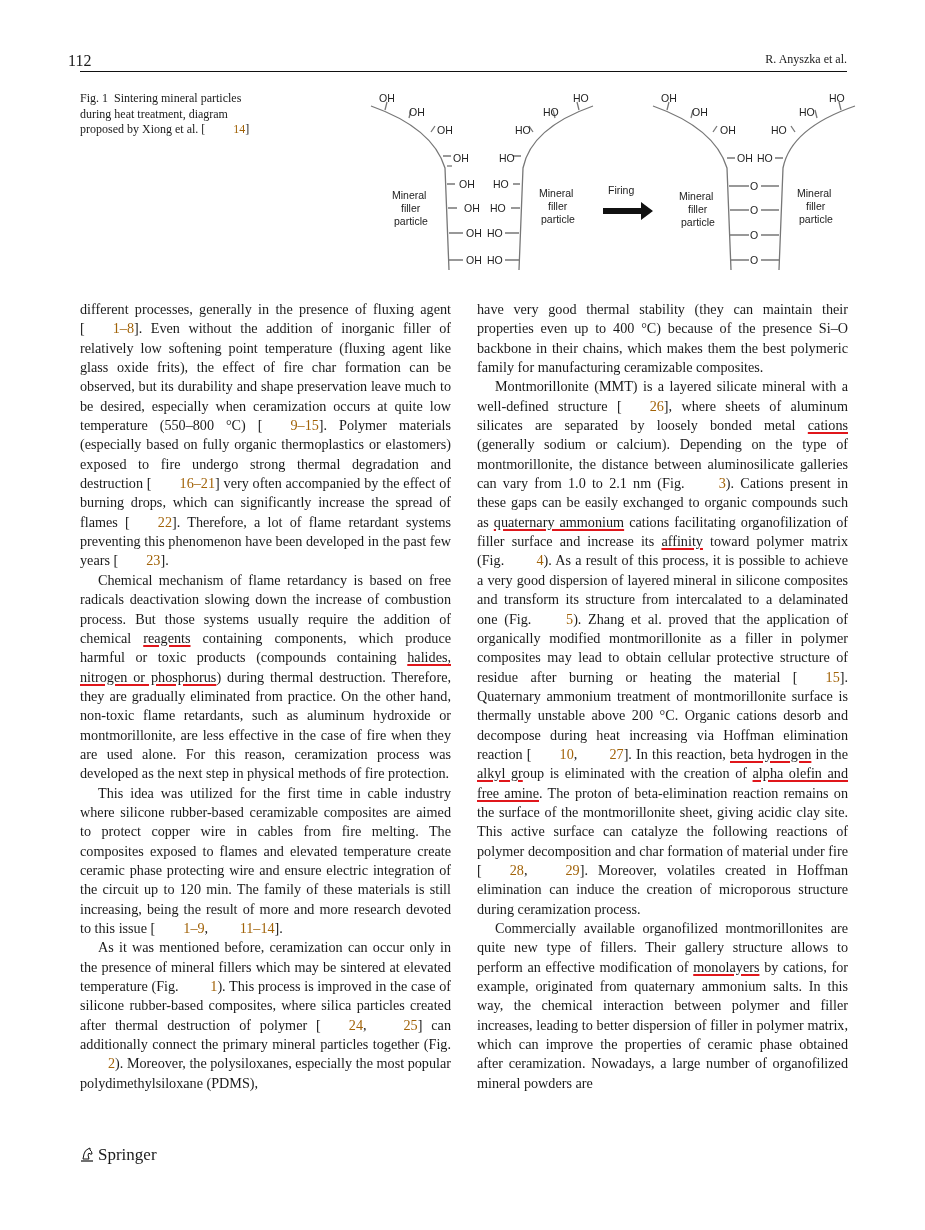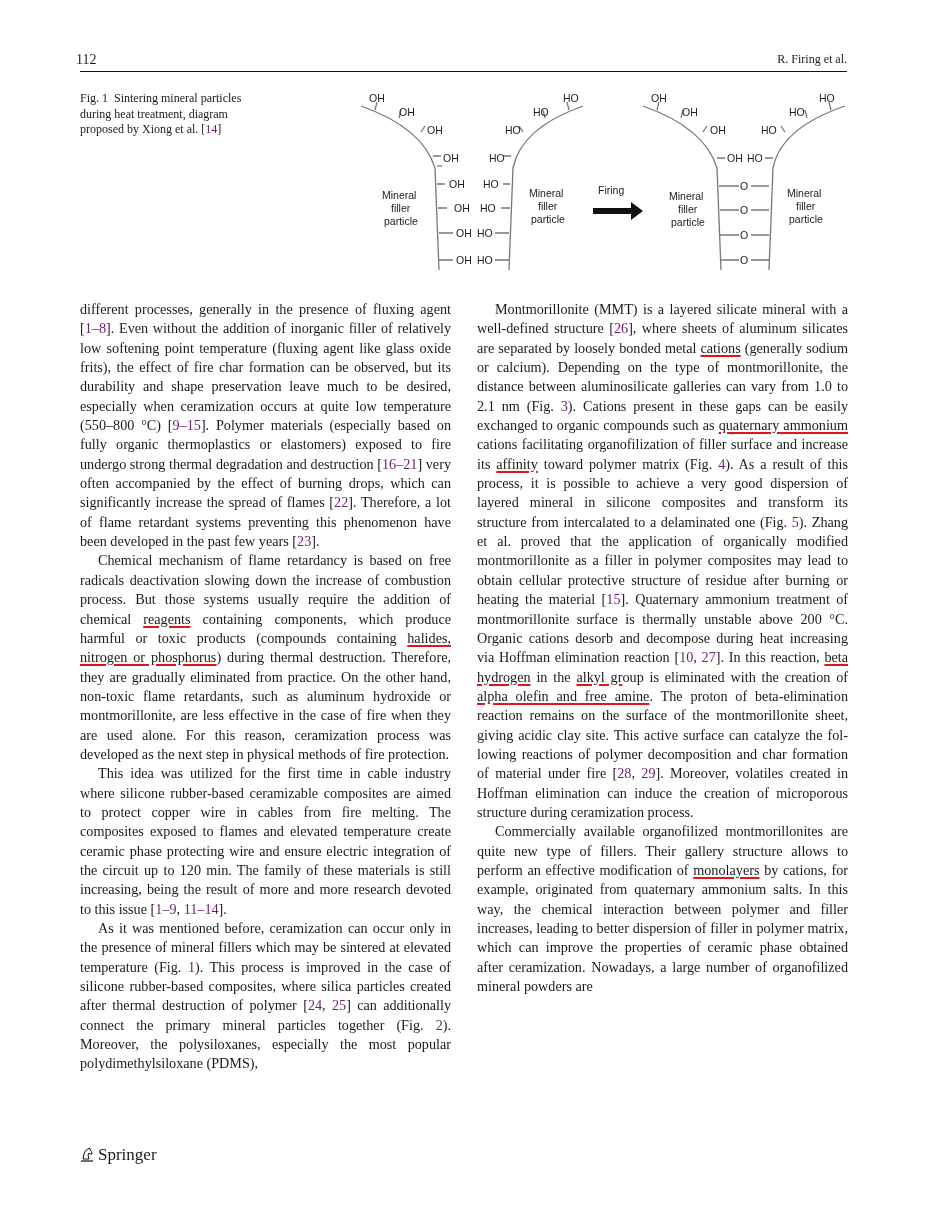--- a/index.html
+++ b/index.html
@@ -1,39 +1,39 @@
 <!DOCTYPE html>
 <html><head>
 <meta charset="utf-8">
 <style>
   html, body { margin: 0; padding: 0; background: #ffffff; }
   body { width: 925px; height: 1230px; position: relative; font-family: "Liberation Serif", "DejaVu Serif", serif; color: #1a1a1a; }
-  .page-num { position: absolute; left: 76px; top: 52px; font-size: 14px; }
+  .page-num { position: absolute; left: 68px; top: 52px; font-size: 16px; }
   .running-head { position: absolute; right: 78px; top: 52px; font-size: 12px; }
   .head-rule { position: absolute; left: 80px; right: 78px; top: 71px; height: 0; border-top: 1.5px solid #111; }
   .fig-caption { position: absolute; left: 80px; top: 91px; width: 180px; font-size: 12px; line-height: 15.5px; }
   .fig-caption b { font-weight: normal; }
-  .ref { color: #701a75; }
-  .figure { position: absolute; left: 353px; top: 88px; width: 500px; height: 190px; }
+  .ref { color: #a16207; margin-left: 28px; }
+  .figure { position: absolute; left: 363px; top: 88px; width: 500px; height: 190px; }
   .figure svg { width: 500px; height: 190px; }
   .figure text { font-family: "Liberation Sans", "DejaVu Sans", sans-serif; font-size: 10.5px; fill: #222; }
   .col { position: absolute; top: 300px; width: 371px; font-size: 14.2px; line-height: 19.35px; text-align: justify; hyphens: manual; font-family: Liberation Serif, serif; }
   .col-left { left: 80px; }
   .col-right { left: 477px; }
   .col p { margin: 0; }
   .col p.indent { text-indent: 18px; }
   .ul-red { text-decoration: underline; text-decoration-color: #e0161b; text-decoration-thickness: 1.6px; text-underline-offset: 2px; }
   .footer { position: absolute; left: 80px; top: 1145px; font-size: 17px; display: flex; align-items: center; gap: 4px; }
   .footer svg { width: 14px; height: 16px; }
 </style>
 </head>
 <body>
 
 <div class="page-num">112</div>
-<div class="running-head">R. Firing et al.</div>
+<div class="running-head">R. Anyszka et al.</div>
 <div class="head-rule"></div>
 
 <div class="fig-caption">
   <b>Fig. 1</b>&nbsp;
   <span>Sintering mineral particles during heat treatment, diagram proposed by Xiong et al. [</span><a class="ref">14</a><span>]</span>
 </div>
 
 <div class="figure">
   <svg viewBox="0 0 500 190">
     <g fill="none" stroke="#777" stroke-width="1.3">
@@ -105,20 +105,21 @@
 </div>
 
 <div class="col col-left">
   <p><span>different processes, generally in the presence of fluxing agent [</span><a class="ref">1–8</a><span>]. Even without the addition of inorganic filler of relatively low softening point temperature (fluxing agent like glass oxide frits), the effect of fire char formation can be observed, but its durability and shape preservation leave much to be desired, especially when ceramization occurs at quite low temperature (550–800 °C) [</span><a class="ref">9–15</a><span>]. Polymer materials (especially based on fully organic thermoplastics or elastomers) exposed to fire undergo strong thermal degradation and destruction [</span><a class="ref">16–21</a><span>] very often accompa­nied by the effect of burning drops, which can significantly increase the spread of flames [</span><a class="ref">22</a><span>]. Therefore, a lot of flame retardant systems preventing this phenomenon have been developed in the past few years [</span><a class="ref">23</a><span>].</span></p>
   <p class="indent"><span>Chemical mechanism of flame retardancy is based on free radicals deactivation slowing down the increase of combustion process. But those systems usually require the addition of chemical </span><span class="ul-red">reagents</span><span> containing components, which produce harmful or toxic products (compounds containing </span><span class="ul-red">halides, nitrogen or phosphorus</span><span>) during thermal destruction. Therefore, they are gradually eliminated from practice. On the other hand, non-toxic flame retardants, such as aluminum hydroxide or montmorillonite, are less effective in the case of fire when they are used alone. For this reason, ceramization process was developed as the next step in physical methods of fire protection.</span></p>
   <p class="indent"><span>This idea was utilized for the first time in cable industry where silicone rubber-based ceramizable composites are aimed to protect copper wire in cables from fire melting. The composites exposed to flames and elevated tempera­ture create ceramic phase protecting wire and ensure electric integration of the circuit up to 120 min. The family of these materials is still increasing, being the result of more and more research devoted to this issue [</span><a class="ref">1–9</a><span>, </span><a class="ref">11–14</a><span>].</span></p>
   <p class="indent"><span>As it was mentioned before, ceramization can occur only in the presence of mineral fillers which may be sintered at elevated temperature (Fig. </span><a class="ref">1</a><span>). This process is improved in the case of silicone rubber-based composites, where silica particles created after thermal destruction of polymer [</span><a class="ref">24</a><span>, </span><a class="ref">25</a><span>] can additionally connect the primary mineral particles together (Fig. </span><a class="ref">2</a><span>). Moreover, the polysiloxanes, especially the most popular polydimethylsiloxane (PDMS),</span></p>
 </div>
 
 <div class="col col-right">
+  <p><span>have very good thermal stability (they can maintain their properties even up to 400 °C) because of the presence Si–O backbone in their chains, which makes them the best poly­meric family for manufacturing ceramizable composites.</span></p>
   <p class="indent"><span>Montmorillonite (MMT) is a layered silicate mineral with a well-defined structure [</span><a class="ref">26</a><span>], where sheets of alumi­num silicates are separated by loosely bonded metal </span><span class="ul-red">cations</span><span> (generally sodium or calcium). Depending on the type of montmorillonite, the distance between aluminosilicate galleries can vary from 1.0 to 2.1 nm (Fig. </span><a class="ref">3</a><span>). Cations present in these gaps can be easily exchanged to organic compounds such as </span><span class="ul-red">quaternary ammonium</span><span> cations facili­tating organofilization of filler surface and increase its </span><span class="ul-red">affinity</span><span> toward polymer matrix (Fig. </span><a class="ref">4</a><span>). As a result of this process, it is possible to achieve a very good dispersion of layered mineral in silicone composites and transform its structure from intercalated to a delaminated one (Fig. </span><a class="ref">5</a><span>). Zhang et al. proved that the application of organically modified montmorillonite as a filler in polymer composites may lead to obtain cellular protective structure of residue after burning or heating the material [</span><a class="ref">15</a><span>]. Quaternary ammonium treatment of montmorillonite surface is ther­mally unstable above 200 °C. Organic cations desorb and decompose during heat increasing via Hoffman elimination reaction [</span><a class="ref">10</a><span>, </span><a class="ref">27</a><span>]. In this reaction, </span><span class="ul-red">beta hydrogen</span><span> in the </span><span class="ul-red">alkyl gr</span><span>oup is eliminated with the creation of </span><span class="ul-red">alpha olefin and free amine</span><span>. The proton of beta-elimination reaction remains on the surface of the montmorillonite sheet, giving acidic clay site. This active surface can catalyze the fol­lowing reactions of polymer decomposition and char for­mation of material under fire [</span><a class="ref">28</a><span>, </span><a class="ref">29</a><span>]. Moreover, volatiles created in Hoffman elimination can induce the creation of microporous structure during ceramization process.</span></p>
   <p class="indent"><span>Commercially available organofilized montmorillonites are quite new type of fillers. Their gallery structure allows to perform an effective modification of </span><span class="ul-red">monolayers</span><span> by cations, for example, originated from quaternary ammo­nium salts. In this way, the chemical interaction between polymer and filler increases, leading to better dispersion of filler in polymer matrix, which can improve the properties of ceramic phase obtained after ceramization. Nowadays, a large number of organofilized mineral powders are</span></p>
 </div>
 
 <div class="footer">
   <svg viewBox="0 0 14 16">
     <path d="M3 12 L4 7 Q5 3 8 2 L10 1 L10 3 Q12 4 12 7 L10 7 L9 6 L8 8 L9 12 Z" fill="none" stroke="#111" stroke-width="1"></path>
     <path d="M1 14 L13 14" stroke="#111" stroke-width="1.2"></path>
   </svg>
   <span>Springer</span>

